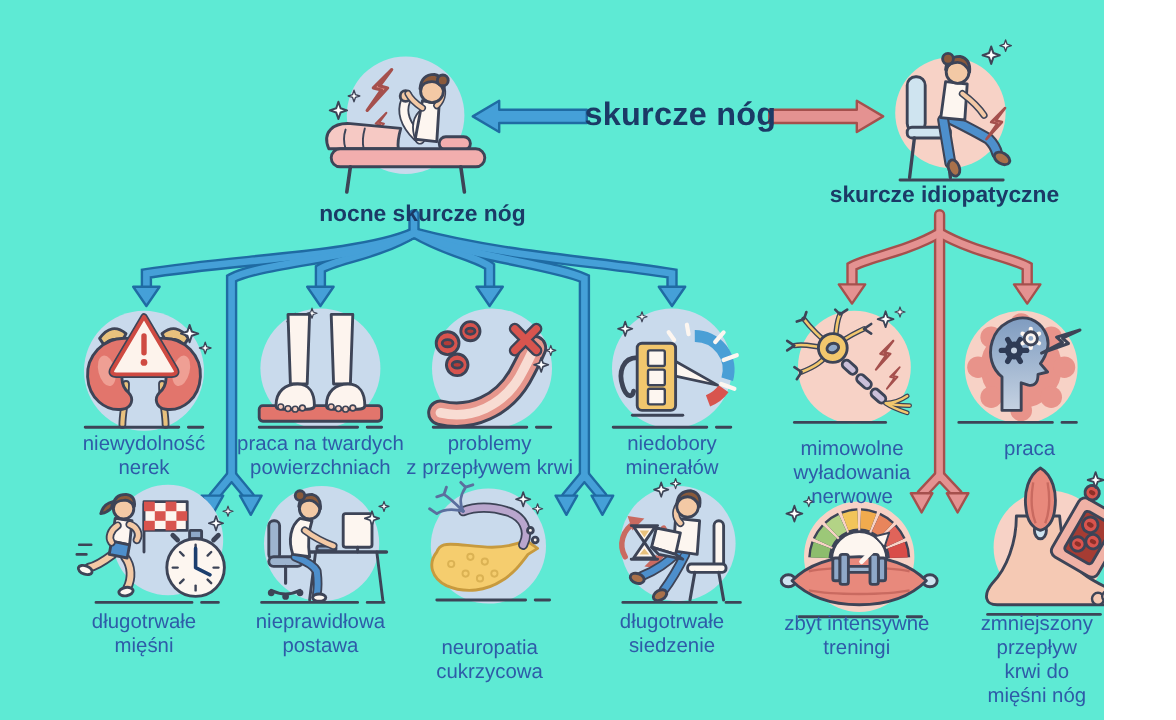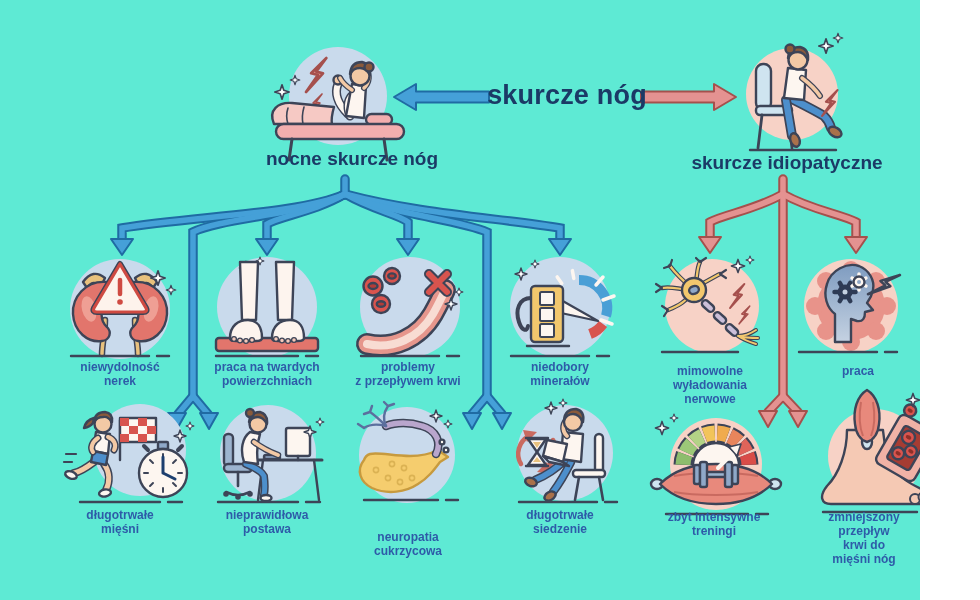--- a/index.html
+++ b/index.html
@@ -5,21 +5,21 @@
   html,body{margin:0;padding:0;background:#ffffff;}
   .canvas{position:relative;width:920px;height:600px;background:#5eead4;overflow:hidden;
           font-family:"Liberation Sans",sans-serif;}
   .overlay{position:absolute;left:0;top:0;pointer-events:none;}
   .abs{position:absolute;}
   .title{position:absolute;transform:translateX(-50%);font-weight:800;font-size:27px;
          color:#1b3a66;letter-spacing:.2px;white-space:nowrap;}
   .hd{position:absolute;transform:translateX(-50%);font-weight:800;font-size:19px;
       color:#1b3a66;white-space:nowrap;}
   .lbl{position:absolute;transform:translateX(-50%);text-align:center;white-space:pre-line;
-       font-weight:700;font-size:12px;line-height:1.18;color:#2e5ba8;}
+       font-weight:400;font-size:17px;line-height:1.18;color:#2e5ba8;}
   
   .spk{fill:#fff;stroke:#3d4457;stroke-width:1.4;stroke-linejoin:round;}
   .gnd{stroke:#3d4457;stroke-width:2.4;stroke-linecap:round;fill:none;}
   .ln{fill:none;stroke:#3d4457;stroke-linecap:round;stroke-linejoin:round;}
   .fil{stroke:#3d4457;stroke-width:2.4;stroke-linejoin:round;}
   .bo{stroke:#1f6ba3;stroke-width:9.5;fill:none;stroke-linecap:round;}
   .bi{stroke:#45a0d8;stroke-width:5.5;fill:none;stroke-linecap:round;}
   .bh{fill:#45a0d8;stroke:#1f6ba3;stroke-width:2;stroke-linejoin:round;}
   .ro{stroke:#a5504d;stroke-width:9.5;fill:none;stroke-linecap:round;}
   .ri{stroke:#e49291;stroke-width:5.5;fill:none;stroke-linecap:round;}
@@ -128,21 +128,21 @@
     <path d="M74,40 L92,42 L90,72 L70,70 Z" fill="#fdf6f0" class="fil" stroke-width="2.2"></path>
     <path class="ln" stroke-width="6" d="M88,50 C96,56 102,62 106,68"></path>
     <path d="M88,50 C96,56 102,62 106,68" fill="none" stroke="#f3c9a5" stroke-width="3.5" stroke-linecap="round"></path>
     <circle cx="84" cy="32" r="9.5" fill="#f3c9a5" class="fil" stroke-width="2.2"></circle>
     <path d="M74,30 Q75,19 86,19 Q95,21 94,32 Q90,24 84,24 Q77,24 74,30 Z" fill="#8a5a3b" class="fil" stroke-width="1.8"></path>
     <circle cx="76" cy="21" r="4.5" fill="#8a5a3b" class="fil" stroke-width="1.8"></circle>
     <path class="boltr" d="M12,0 L3,9 L7,10 L0,20 L10,9 L6,8 Z" transform="translate(108,62) scale(1.3)"></path>
     <path class="gnd" d="M36,122 L122,122"></path>
   </svg>
 
-  <div class="hd" style="left:352px;top:148px;text-align:center;">nocne skurcze nóg</div>
+  <div class="hd" style="left:352px;top:168px;text-align:center;">nocne skurcze nóg</div>
   <div class="hd" style="left:787px;top:152px;">skurcze idiopatyczne</div>
 
   <svg class="abs" style="left:55px;top:252px;" width="130" height="115" viewBox="0 0 130 115">
     <circle cx="65" cy="57" r="50" fill="#c9daec"></circle>
     <path class="ln" stroke-width="6.5" d="M50,68 C50,82 47,92 47,102 M80,68 C80,82 83,92 83,102"></path>
     <path d="M50,68 C50,82 47,92 47,102 M80,68 C80,82 83,92 83,102" fill="none" stroke="#e8c17d" stroke-width="3.5" stroke-linecap="round"></path>
     <path d="M28,30 Q38,16 50,26 L46,34 Q38,27 32,36 Z" fill="#e8c17d" class="fil" stroke-width="2"></path>
     <path d="M102,30 Q92,16 80,26 L84,34 Q92,27 98,36 Z" fill="#e8c17d" class="fil" stroke-width="2"></path>
     <path d="M52,30 C30,28 17,46 18,62 C19,80 33,91 47,89 C55,88 57,80 52,75 C45,69 45,58 51,52 C57,46 58,34 52,30 Z" fill="#e2756c" class="fil"></path>
     <path d="M78,30 C100,28 113,46 112,62 C111,80 97,91 83,89 C75,88 73,80 78,75 C85,69 85,58 79,52 C73,46 72,34 78,30 Z" fill="#e2756c" class="fil"></path>

